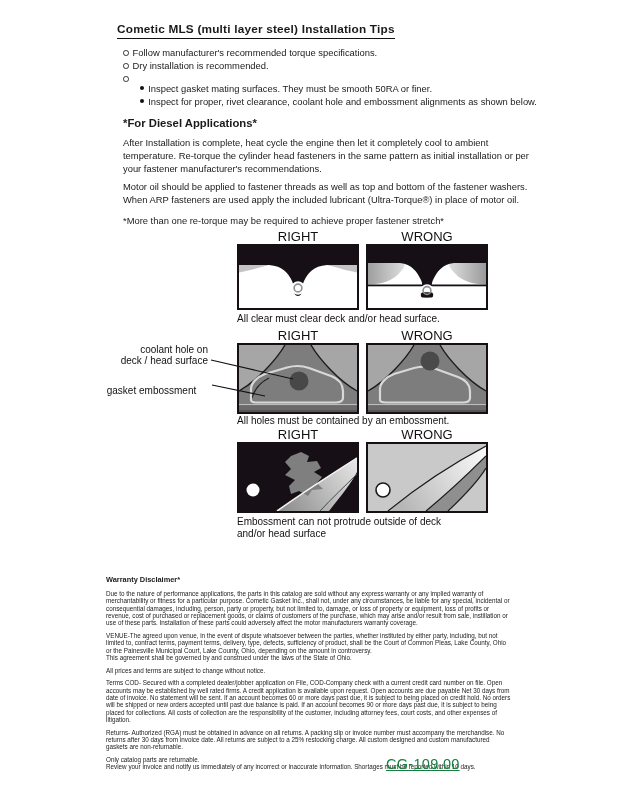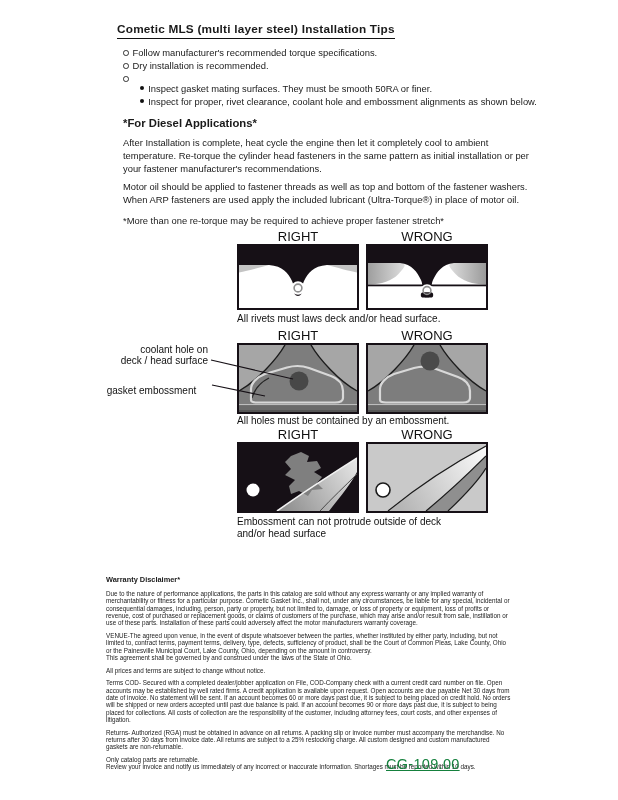--- a/index.html
+++ b/index.html
@@ -91,21 +91,21 @@
       <rect width="118" height="62" fill="#ffffff"></rect>
       <path d="M0,17 H34 C40,18 35,23 30,28.5 C24,34.5 14,38.5 0,38.5 Z" fill="url(#w1l)"></path>
       <path d="M118,17 H84 C78,18 83,23 88,28.5 C94,34.5 104,38.5 118,38.5 Z" fill="url(#w1r)"></path>
       <rect x="0" y="38.5" width="118" height="1.8" fill="#161016"></rect>
       <path d="M0,0 H118 V17 H86 C74,18 69,26 65,34 C62,40 65,52 59,52 C53,52 56,40 53,34 C49,26 44,18 32,17 H0 Z" fill="#161016"></path>
       <circle cx="59" cy="45" r="6.8" fill="#ffffff"></circle>
       <rect x="52.8" y="46.3" width="12.4" height="5.2" rx="2.6" fill="#161016"></rect>
       <circle cx="59" cy="44.5" r="3.9" fill="none" stroke="#8f8f8f" stroke-width="1.6"></circle>
     </svg>
   </div>
-  <div class="cap" style="top:313px;">All rivets must laws deck and/or head surface.</div>
+  <div class="cap" style="top:313px;">All clear must clear deck and/or head surface.</div>
 
   <div class="dglabel" style="left:237px;top:328px;">RIGHT</div>
   <div class="dglabel" style="left:366px;top:328px;">WRONG</div>
 
   <div class="ann" style="top:345px;">coolant hole on
 deck / head surface</div>
   <div class="ann" style="top:386px;text-align:center;">gasket embossment</div>
 
   <div class="panel r2 pleft">
     <svg viewBox="0 0 118 67">

